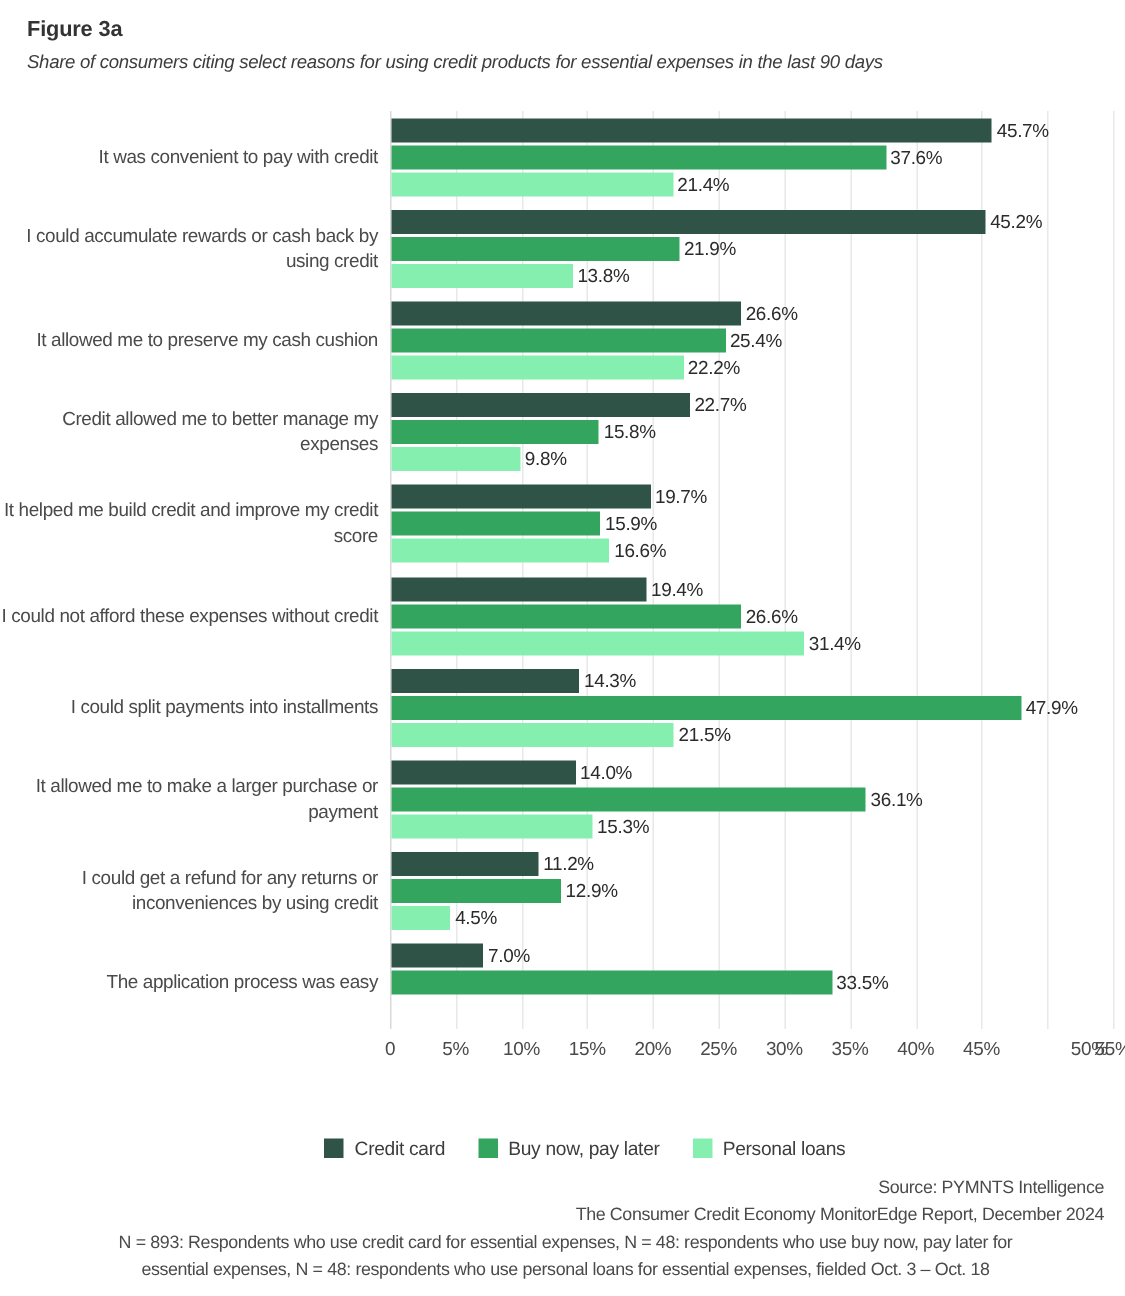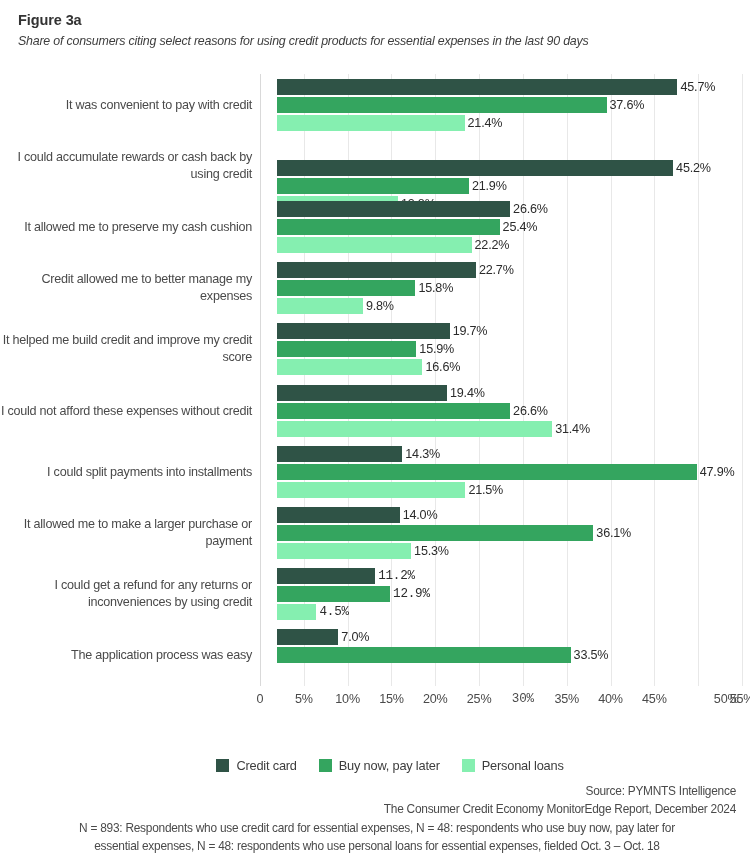--- a/index.html
+++ b/index.html
@@ -71,21 +71,21 @@
     background: #e8e8e8;
   }
 
   .group {
     position: absolute;
     left: 0;
     right: 0;
   }
   .bar-row {
     position: absolute;
-    left: 17px;
+    left: 1px;
     height: 16px;
   }
   .bar {
     height: 100%;
     width: 0;
   }
   .bar-label {
     position: absolute;
     left: 100%;
     top: 50%;
@@ -221,21 +221,21 @@
           </div>
           <div class="bar-row" style="top: 18px; width: 68.3636%;">
             <div class="bar" style="width: 100%; background: rgb(52, 165, 95);"></div>
             <span class="bar-label">37.6%</span>
           </div>
           <div class="bar-row" style="top: 36px; width: 38.9091%;">
             <div class="bar" style="width: 100%; background: rgb(133, 239, 176);"></div>
             <span class="bar-label">21.4%</span>
           </div>
         </div>
-        <div class="group" style="top: 65.8px; height: 52px; margin-top: 20px;">
+        <div class="group" style="top: 65.8px; height: 52px;">
           <div class="bar-row" style="top: 0px; width: 82.1818%;">
             <div class="bar" style="width: 100%; background: rgb(47, 83, 70);"></div>
             <span class="bar-label">45.2%</span>
           </div>
           <div class="bar-row" style="top: 18px; width: 39.8182%;">
             <div class="bar" style="width: 100%; background: rgb(52, 165, 95);"></div>
             <span class="bar-label">21.9%</span>
           </div>
           <div class="bar-row" style="top: 36px; width: 25.0909%;">
             <div class="bar" style="width: 100%; background: rgb(133, 239, 176);"></div>
@@ -319,21 +319,21 @@
           </div>
           <div class="bar-row" style="top: 18px; width: 65.6364%;">
             <div class="bar" style="width: 100%; background: rgb(52, 165, 95);"></div>
             <span class="bar-label">36.1%</span>
           </div>
           <div class="bar-row" style="top: 36px; width: 27.8182%;">
             <div class="bar" style="width: 100%; background: rgb(133, 239, 176);"></div>
             <span class="bar-label">15.3%</span>
           </div>
         </div>
-        <div class="group" style="top: 494.2px; height: 52px; font-family: Liberation Mono, monospace;">
+        <div class="group" style="top: 494.2px; height: 52px;">
           <div class="bar-row" style="top: 0px; width: 20.3636%;">
             <div class="bar" style="width: 100%; background: rgb(47, 83, 70);"></div>
             <span class="bar-label">11.2%</span>
           </div>
           <div class="bar-row" style="top: 18px; width: 23.4545%;">
             <div class="bar" style="width: 100%; background: rgb(52, 165, 95);"></div>
             <span class="bar-label">12.9%</span>
           </div>
           <div class="bar-row" style="top: 36px; width: 8.18182%;">
             <div class="bar" style="width: 100%; background: rgb(133, 239, 176);"></div>
@@ -352,21 +352,21 @@
         </div>
       </div>
   </div>
   <div class="xaxis" id="xaxis">
       <div class="xtick" style="left: 0%;">0</div>
       <div class="xtick" style="left: 9.09091%;">5%</div>
       <div class="xtick" style="left: 18.1818%;">10%</div>
       <div class="xtick" style="left: 27.2727%;">15%</div>
       <div class="xtick" style="left: 36.3636%;">20%</div>
       <div class="xtick" style="left: 45.4545%;">25%</div>
-      <div class="xtick" style="left: 54.5455%; font-family: Liberation Mono, monospace;">30%</div>
+      <div class="xtick" style="left: 54.5455%;">30%</div>
       <div class="xtick" style="left: 63.6364%;">35%</div>
       <div class="xtick" style="left: 72.7273%;">40%</div>
       <div class="xtick" style="left: 81.8182%;">45%</div>
       <div class="xtick" style="left: 90.9091%; margin-left: 28px;">50%</div>
       <div class="xtick" style="left: 100%;">55%</div>
     </div>
 </div>
 
 <div class="legend" id="legend">
     <div class="legend-item">

